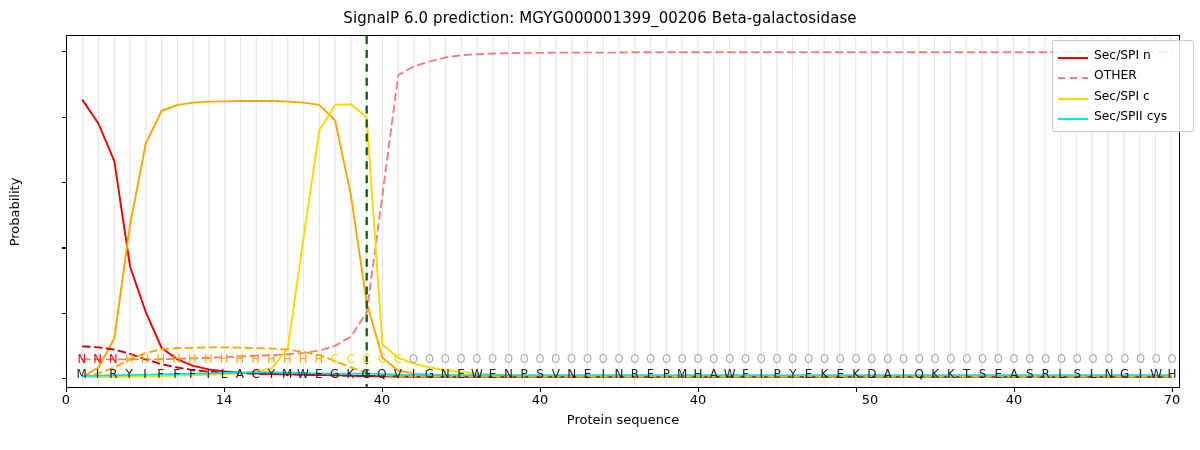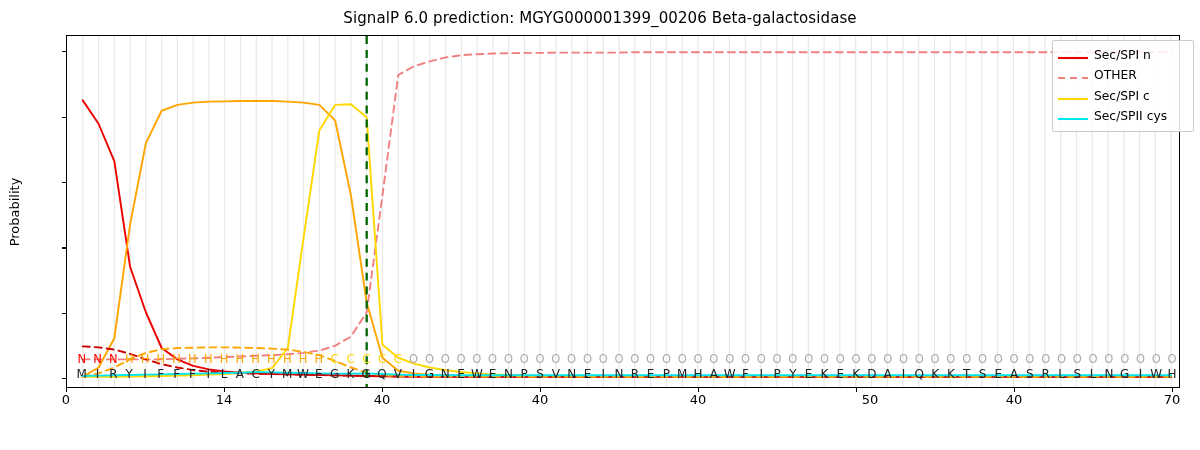--- a/index.html
+++ b/index.html
@@ -158,20 +158,21 @@
         <polyline points="15.801418439716311,64.7166666666667 31.602836879432623,88.25 47.40425531914894,125.83796296296296 63.205673758865245,232.06481481481484 79.00709219858156,277.8240740740741 94.80851063829788,313.77777777777777 110.60992907801419,325.2175925925926 126.41134751773049,331.7546296296296 142.2127659574468,335.35 158.01418439716312,337.31111111111113 173.81560283687944,338.6185185185185 189.61702127659575,339.27222222222224 205.41843971631204,339.9259259259259 221.21985815602838,340.2527777777778 237.0212765957447,340.5796296296296 252.82269503546098,340.9064814814815 268.6241134751773,341.23333333333335 284.4255319148936,341.56018518518516 300.2269503546099,341.88703703703703 316.02836879432624,342.2138888888889 331.82978723404256,342.5407407407407 347.63120567375887,342.5407407407407 363.4326241134752,342.8675925925926 379.2340425531915,342.8675925925926 395.0354609929078,342.8675925925926 410.8368794326241,342.8675925925926 426.63829787234044,342.8675925925926 442.43971631205676,342.8675925925926 458.241134751773,342.8675925925926 474.0425531914894,342.8675925925926 489.8439716312057,342.8675925925926 505.64539007092196,342.8675925925926 521.4468085106383,342.8675925925926 537.2482269503546,342.8675925925926 553.049645390071,342.8675925925926 568.8510638297872,342.8675925925926 584.6524822695035,342.8675925925926 600.4539007092199,342.8675925925926 616.2553191489362,342.8675925925926 632.0567375886525,342.8675925925926 647.8581560283687,342.8675925925926 663.6595744680851,342.8675925925926 679.4609929078014,342.8675925925926 695.2624113475177,342.8675925925926 711.0638297872341,342.8675925925926 726.8652482269504,342.8675925925926 742.6666666666666,342.8675925925926 758.468085106383,342.8675925925926 774.2695035460993,342.8675925925926 790.0709219858156,342.8675925925926 805.872340425532,342.8675925925926 821.6737588652481,342.8675925925926 837.4751773049645,342.8675925925926 853.2765957446809,342.8675925925926 869.0780141843971,342.8675925925926 884.8794326241135,342.8675925925926 900.6808510638298,342.8675925925926 916.482269503546,342.8675925925926 932.2836879432624,342.8675925925926 948.0851063829788,342.8675925925926 963.886524822695,342.8675925925926 979.6879432624114,342.8675925925926 995.4893617021277,342.8675925925926 1011.2907801418439,342.8675925925926 1027.0921985815603,342.8675925925926 1042.8936170212767,342.8675925925926 1058.695035460993,342.8675925925926 1074.4964539007092,342.8675925925926 1090.2978723404256,342.8675925925926 1106.099290780142,342.8675925925926" fill="none" stroke="#ee0000" stroke-width="1.9" stroke-linejoin="round" stroke-linecap="round"></polyline>
         <polyline points="15.801418439716311,342.5407407407407 31.602836879432623,333.3888888888889 47.40425531914894,303.97222222222223 63.205673758865245,189.5740740740741 79.00709219858156,107.86111111111111 94.80851063829788,75.17592592592592 110.60992907801419,69.2925925925926 126.41134751773049,67.00462962962968 142.2127659574468,66.02407407407412 158.01418439716312,65.69722222222225 173.81560283687944,65.37037037037038 189.61702127659575,65.37037037037038 205.41843971631204,65.37037037037038 221.21985815602838,66.02407407407412 237.0212765957447,67.00462962962968 252.82269503546098,69.2925925925926 268.6241134751773,84.98148148148147 284.4255319148936,160.15740740740742 300.2269503546099,268.01851851851853 316.02836879432624,323.5833333333333 331.82978723404256,336.6574074074074 347.63120567375887,339.27222222222224 363.4326241134752,340.5796296296296 379.2340425531915,341.23333333333335 395.0354609929078,341.56018518518516 410.8368794326241,341.88703703703703 426.63829787234044,342.2138888888889 442.43971631205676,342.2138888888889 458.241134751773,342.5407407407407 474.0425531914894,342.5407407407407 489.8439716312057,342.5407407407407 505.64539007092196,342.5407407407407 521.4468085106383,342.5407407407407 537.2482269503546,342.5407407407407 553.049645390071,342.5407407407407 568.8510638297872,342.5407407407407 584.6524822695035,342.5407407407407 600.4539007092199,342.5407407407407 616.2553191489362,342.5407407407407 632.0567375886525,342.5407407407407 647.8581560283687,342.5407407407407 663.6595744680851,342.5407407407407 679.4609929078014,342.5407407407407 695.2624113475177,342.5407407407407 711.0638297872341,342.5407407407407 726.8652482269504,342.5407407407407 742.6666666666666,342.5407407407407 758.468085106383,342.5407407407407 774.2695035460993,342.5407407407407 790.0709219858156,342.5407407407407 805.872340425532,342.5407407407407 821.6737588652481,342.5407407407407 837.4751773049645,342.5407407407407 853.2765957446809,342.5407407407407 869.0780141843971,342.5407407407407 884.8794326241135,342.5407407407407 900.6808510638298,342.5407407407407 916.482269503546,342.5407407407407 932.2836879432624,342.5407407407407 948.0851063829788,342.5407407407407 963.886524822695,342.5407407407407 979.6879432624114,342.5407407407407 995.4893617021277,342.5407407407407 1011.2907801418439,342.5407407407407 1027.0921985815603,342.5407407407407 1042.8936170212767,342.5407407407407 1058.695035460993,342.5407407407407 1074.4964539007092,342.5407407407407 1090.2978723404256,342.5407407407407 1106.099290780142,342.5407407407407" fill="none" stroke="#ffa500" stroke-width="1.9" stroke-linejoin="round" stroke-linecap="round"></polyline>
         <polyline points="15.801418439716311,342.8675925925926 31.602836879432623,342.8675925925926 47.40425531914894,342.8675925925926 63.205673758865245,342.5407407407407 79.00709219858156,342.2138888888889 94.80851063829788,341.88703703703703 110.60992907801419,341.56018518518516 126.41134751773049,341.23333333333335 142.2127659574468,340.5796296296296 158.01418439716312,339.9259259259259 173.81560283687944,338.94537037037037 189.61702127659575,337.31111111111113 205.41843971631204,334.0425925925926 221.21985815602838,313.77777777777777 237.0212765957447,202.64814814814815 252.82269503546098,94.78703703703701 268.6241134751773,69.2925925925926 284.4255319148936,68.63888888888891 300.2269503546099,81.71296296296299 316.02836879432624,310.50925925925924 331.82978723404256,323.5833333333333 347.63120567375887,329.4666666666667 363.4326241134752,333.3888888888889 379.2340425531915,336.0037037037037 395.0354609929078,337.9648148148148 410.8368794326241,339.27222222222224 426.63829787234044,340.2527777777778 442.43971631205676,340.9064814814815 458.241134751773,341.23333333333335 474.0425531914894,341.56018518518516 489.8439716312057,341.88703703703703 505.64539007092196,342.2138888888889 521.4468085106383,342.2138888888889 537.2482269503546,342.5407407407407 553.049645390071,342.5407407407407 568.8510638297872,342.5407407407407 584.6524822695035,342.5407407407407 600.4539007092199,342.5407407407407 616.2553191489362,342.5407407407407 632.0567375886525,342.5407407407407 647.8581560283687,342.5407407407407 663.6595744680851,342.5407407407407 679.4609929078014,342.5407407407407 695.2624113475177,342.5407407407407 711.0638297872341,342.5407407407407 726.8652482269504,342.5407407407407 742.6666666666666,342.5407407407407 758.468085106383,342.5407407407407 774.2695035460993,342.5407407407407 790.0709219858156,342.5407407407407 805.872340425532,342.5407407407407 821.6737588652481,342.5407407407407 837.4751773049645,342.5407407407407 853.2765957446809,342.5407407407407 869.0780141843971,342.5407407407407 884.8794326241135,342.5407407407407 900.6808510638298,342.5407407407407 916.482269503546,342.5407407407407 932.2836879432624,342.5407407407407 948.0851063829788,342.5407407407407 963.886524822695,342.5407407407407 979.6879432624114,342.5407407407407 995.4893617021277,342.5407407407407 1011.2907801418439,342.5407407407407 1027.0921985815603,342.5407407407407 1042.8936170212767,342.5407407407407 1058.695035460993,342.5407407407407 1074.4964539007092,342.5407407407407 1090.2978723404256,342.5407407407407 1106.099290780142,342.5407407407407" fill="none" stroke="#ffd700" stroke-width="1.9" stroke-linejoin="round" stroke-linecap="round"></polyline>
         <polyline points="15.801418439716311,312.14351851851853 31.602836879432623,313.1240740740741 47.40425531914894,315.41203703703707 63.205673758865245,319.6611111111111 79.00709219858156,325.2175925925926 94.80851063829788,330.1203703703704 110.60992907801419,333.3888888888889 126.41134751773049,336.0037037037037 142.2127659574468,337.63796296296294 158.01418439716312,338.6185185185185 173.81560283687944,339.27222222222224 189.61702127659575,339.59907407407405 205.41843971631204,339.9259259259259 221.21985815602838,340.2527777777778 237.0212765957447,340.5796296296296 252.82269503546098,340.9064814814815 268.6241134751773,341.23333333333335 284.4255319148936,341.56018518518516 300.2269503546099,341.88703703703703 316.02836879432624,342.2138888888889 331.82978723404256,342.2138888888889 347.63120567375887,342.5407407407407 363.4326241134752,342.5407407407407 379.2340425531915,342.5407407407407 395.0354609929078,342.5407407407407 410.8368794326241,342.8675925925926 426.63829787234044,342.8675925925926 442.43971631205676,342.8675925925926 458.241134751773,342.8675925925926 474.0425531914894,342.8675925925926 489.8439716312057,342.8675925925926 505.64539007092196,342.8675925925926 521.4468085106383,342.8675925925926 537.2482269503546,342.8675925925926 553.049645390071,342.8675925925926 568.8510638297872,342.8675925925926 584.6524822695035,342.8675925925926 600.4539007092199,342.8675925925926 616.2553191489362,342.8675925925926 632.0567375886525,342.8675925925926 647.8581560283687,342.8675925925926 663.6595744680851,342.8675925925926 679.4609929078014,342.8675925925926 695.2624113475177,342.8675925925926 711.0638297872341,342.8675925925926 726.8652482269504,342.8675925925926 742.6666666666666,342.8675925925926 758.468085106383,342.8675925925926 774.2695035460993,342.8675925925926 790.0709219858156,342.8675925925926 805.872340425532,342.8675925925926 821.6737588652481,342.8675925925926 837.4751773049645,342.8675925925926 853.2765957446809,342.8675925925926 869.0780141843971,342.8675925925926 884.8794326241135,342.8675925925926 900.6808510638298,342.8675925925926 916.482269503546,342.8675925925926 932.2836879432624,342.8675925925926 948.0851063829788,342.8675925925926 963.886524822695,342.8675925925926 979.6879432624114,342.8675925925926 995.4893617021277,342.8675925925926 1011.2907801418439,342.8675925925926 1027.0921985815603,342.8675925925926 1042.8936170212767,342.8675925925926 1058.695035460993,342.8675925925926 1074.4964539007092,342.8675925925926 1090.2978723404256,342.8675925925926 1106.099290780142,342.8675925925926" fill="none" stroke="#cc0000" stroke-width="1.9" stroke-linejoin="round" stroke-linecap="round" stroke-dasharray="7,5"></polyline>
         <polyline points="15.801418439716311,342.5407407407407 31.602836879432623,339.27222222222224 47.40425531914894,333.3888888888889 63.205673758865245,325.2175925925926 79.00709219858156,318.68055555555554 94.80851063829788,315.0851851851852 110.60992907801419,313.77777777777777 126.41134751773049,313.45092592592596 142.2127659574468,313.1240740740741 158.01418439716312,313.1240740740741 173.81560283687944,313.45092592592596 189.61702127659575,313.77777777777777 205.41843971631204,314.43148148148146 221.21985815602838,315.41203703703707 237.0212765957447,317.7 252.82269503546098,320.9685185185185 268.6241134751773,326.85185185185185 284.4255319148936,333.3888888888889 300.2269503546099,338.6185185185185 316.02836879432624,341.23333333333335 331.82978723404256,341.88703703703703 347.63120567375887,342.2138888888889 363.4326241134752,342.5407407407407 379.2340425531915,342.5407407407407 395.0354609929078,342.5407407407407 410.8368794326241,342.5407407407407 426.63829787234044,342.5407407407407 442.43971631205676,342.5407407407407 458.241134751773,342.5407407407407 474.0425531914894,342.5407407407407 489.8439716312057,342.5407407407407 505.64539007092196,342.5407407407407 521.4468085106383,342.5407407407407 537.2482269503546,342.5407407407407 553.049645390071,342.5407407407407 568.8510638297872,342.5407407407407 584.6524822695035,342.5407407407407 600.4539007092199,342.5407407407407 616.2553191489362,342.5407407407407 632.0567375886525,342.5407407407407 647.8581560283687,342.5407407407407 663.6595744680851,342.5407407407407 679.4609929078014,342.5407407407407 695.2624113475177,342.5407407407407 711.0638297872341,342.5407407407407 726.8652482269504,342.5407407407407 742.6666666666666,342.5407407407407 758.468085106383,342.5407407407407 774.2695035460993,342.5407407407407 790.0709219858156,342.5407407407407 805.872340425532,342.5407407407407 821.6737588652481,342.5407407407407 837.4751773049645,342.5407407407407 853.2765957446809,342.5407407407407 869.0780141843971,342.5407407407407 884.8794326241135,342.5407407407407 900.6808510638298,342.5407407407407 916.482269503546,342.5407407407407 932.2836879432624,342.5407407407407 948.0851063829788,342.5407407407407 963.886524822695,342.5407407407407 979.6879432624114,342.5407407407407 995.4893617021277,342.5407407407407 1011.2907801418439,342.5407407407407 1027.0921985815603,342.5407407407407 1042.8936170212767,342.5407407407407 1058.695035460993,342.5407407407407 1074.4964539007092,342.5407407407407 1090.2978723404256,342.5407407407407 1106.099290780142,342.5407407407407" fill="none" stroke="#ffa500" stroke-width="1.9" stroke-linejoin="round" stroke-linecap="round" stroke-dasharray="7,5"></polyline>
         <polyline points="15.801418439716311,341.88703703703703 31.602836879432623,341.56018518518516 47.40425531914894,341.23333333333335 63.205673758865245,340.9064814814815 79.00709219858156,340.5796296296296 94.80851063829788,340.2527777777778 110.60992907801419,339.9259259259259 126.41134751773049,339.59907407407405 142.2127659574468,339.27222222222224 158.01418439716312,338.94537037037037 173.81560283687944,338.6185185185185 189.61702127659575,337.9648148148148 205.41843971631204,338.2916666666667 221.21985815602838,338.6185185185185 237.0212765957447,338.94537037037037 252.82269503546098,339.27222222222224 268.6241134751773,339.59907407407405 284.4255319148936,339.59907407407405 300.2269503546099,339.27222222222224 316.02836879432624,339.9259259259259 331.82978723404256,340.5796296296296 347.63120567375887,340.9064814814815 363.4326241134752,340.9064814814815 379.2340425531915,341.23333333333335 395.0354609929078,341.23333333333335 410.8368794326241,341.23333333333335 426.63829787234044,341.23333333333335 442.43971631205676,341.23333333333335 458.241134751773,341.23333333333335 474.0425531914894,341.23333333333335 489.8439716312057,341.23333333333335 505.64539007092196,341.23333333333335 521.4468085106383,341.23333333333335 537.2482269503546,341.23333333333335 553.049645390071,341.23333333333335 568.8510638297872,341.23333333333335 584.6524822695035,341.23333333333335 600.4539007092199,341.23333333333335 616.2553191489362,341.23333333333335 632.0567375886525,341.23333333333335 647.8581560283687,341.23333333333335 663.6595744680851,341.23333333333335 679.4609929078014,341.23333333333335 695.2624113475177,341.23333333333335 711.0638297872341,341.23333333333335 726.8652482269504,341.23333333333335 742.6666666666666,341.23333333333335 758.468085106383,341.23333333333335 774.2695035460993,341.23333333333335 790.0709219858156,341.23333333333335 805.872340425532,341.23333333333335 821.6737588652481,341.23333333333335 837.4751773049645,341.23333333333335 853.2765957446809,341.23333333333335 869.0780141843971,341.23333333333335 884.8794326241135,341.23333333333335 900.6808510638298,341.23333333333335 916.482269503546,341.23333333333335 932.2836879432624,341.23333333333335 948.0851063829788,341.23333333333335 963.886524822695,341.23333333333335 979.6879432624114,341.23333333333335 995.4893617021277,341.23333333333335 1011.2907801418439,341.23333333333335 1027.0921985815603,341.23333333333335 1042.8936170212767,341.23333333333335 1058.695035460993,341.23333333333335 1074.4964539007092,341.23333333333335 1090.2978723404256,341.23333333333335 1106.099290780142,341.23333333333335" fill="none" stroke="#00e5ee" stroke-width="1.9" stroke-linejoin="round" stroke-linecap="round"></polyline>
         <line x1="300.2269503546099" y1="0" x2="300.2269503546099" y2="353" stroke="#006400" stroke-width="2.3" stroke-dasharray="8,6"></line>
       </svg>
   </div>
 
+  <div id="xlabel">Protein sequence</div>
 
   <div id="seq-layer">
       <div class="seqrow reg-N" style="left: 81.8014px; top: 352px;">N</div>
       <div class="seqrow aa" style="left: 81.8014px; top: 367px; font-size: 12px;">M</div>
       <div class="seqrow reg-N" style="left: 97.6028px; top: 352px;">N</div>
       <div class="seqrow aa" style="left: 97.6028px; top: 367px; font-size: 12px;">I</div>
       <div class="seqrow reg-N" style="left: 113.404px; top: 352px;">N</div>
       <div class="seqrow aa" style="left: 113.404px; top: 367px; font-size: 12px;">R</div>
       <div class="seqrow reg-H" style="left: 129.206px; top: 352px;">H</div>
       <div class="seqrow aa" style="left: 129.206px; top: 367px; font-size: 12px;">Y</div>

